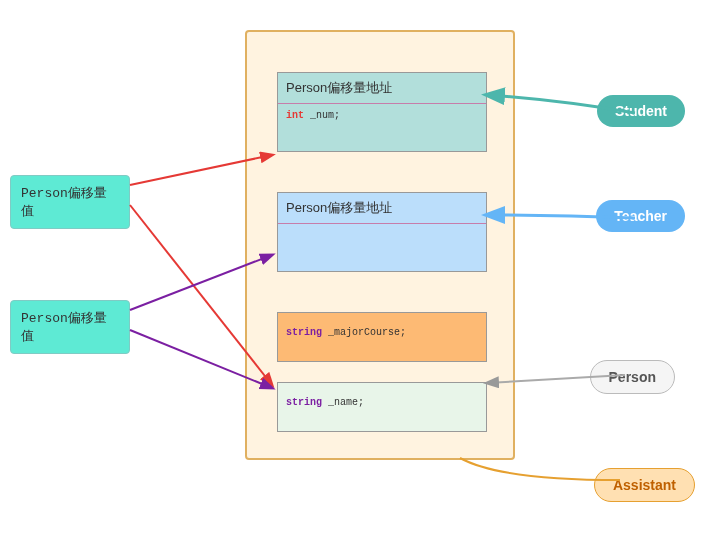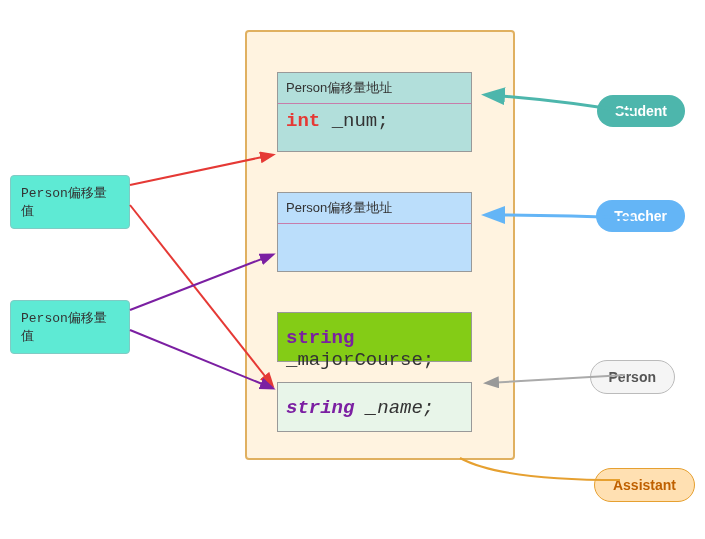--- a/index.html
+++ b/index.html
@@ -28,63 +28,62 @@
       height: 430px;
       background: #fff3e0;
       border: 2px solid #e0b060;
       border-radius: 4px;
     }
 
     
     .mem-block {
       position: absolute;
       left: 30px;
-      width: 195px;
+      width: 210px;
       border: 1px solid #999;
     }
 
     .mem-block-1 {
       top: 40px;
       background: #b2dfdb;
       height: 80px;
     }
 
     .mem-block-2 {
       top: 160px;
       background: #bbdefb;
       height: 80px;
     }
 
     .mem-block-3 {
       top: 280px;
-      background: #84cc16;
+      background: #fdba74;
       height: 50px;
     }
 
     .mem-block-4 {
       top: 350px;
       background: #e8f5e9;
       height: 50px;
-      font-style: italic;
     }
 
     .mem-block-label {
       font-size: 13px;
       color: #333;
       padding: 6px 8px 2px 8px;
       font-family: 'SimHei', sans-serif;
     }
 
     .mem-block-divider {
       border-top: 1px solid #c77daa;
       margin: 4px 0;
     }
 
     .mem-block-code {
-      font-size: 19px;
+      font-size: 10px;
       padding: 2px 8px 6px 8px;
       color: #333;
     }
 
     .kw-int { color: #e53935; font-weight: bold; }
     .kw-string { color: #7b1fa2; font-weight: bold; }
 
     
     .left-box {
       position: absolute;

